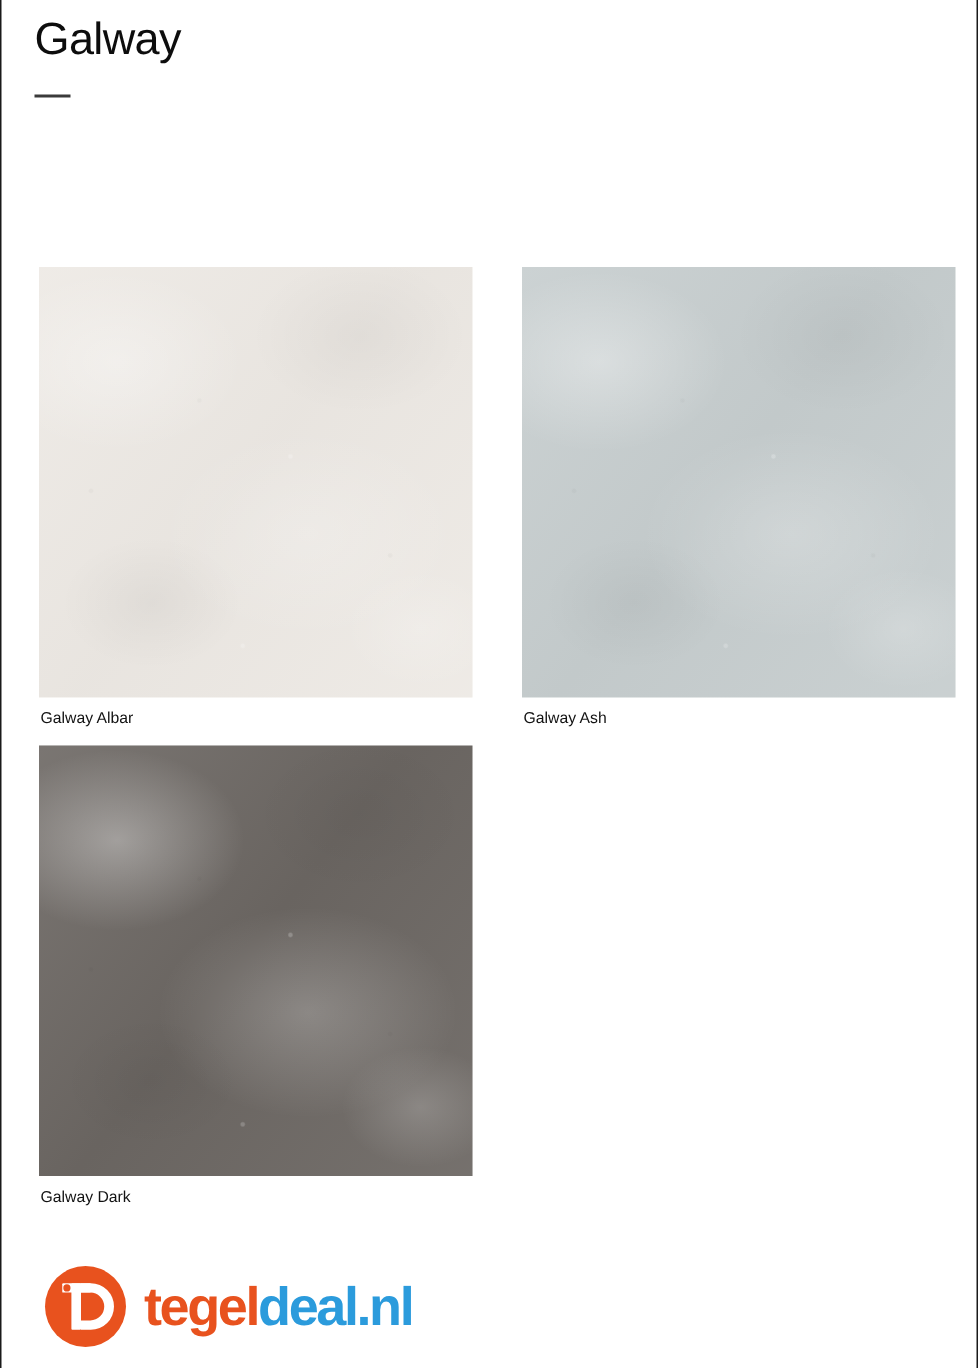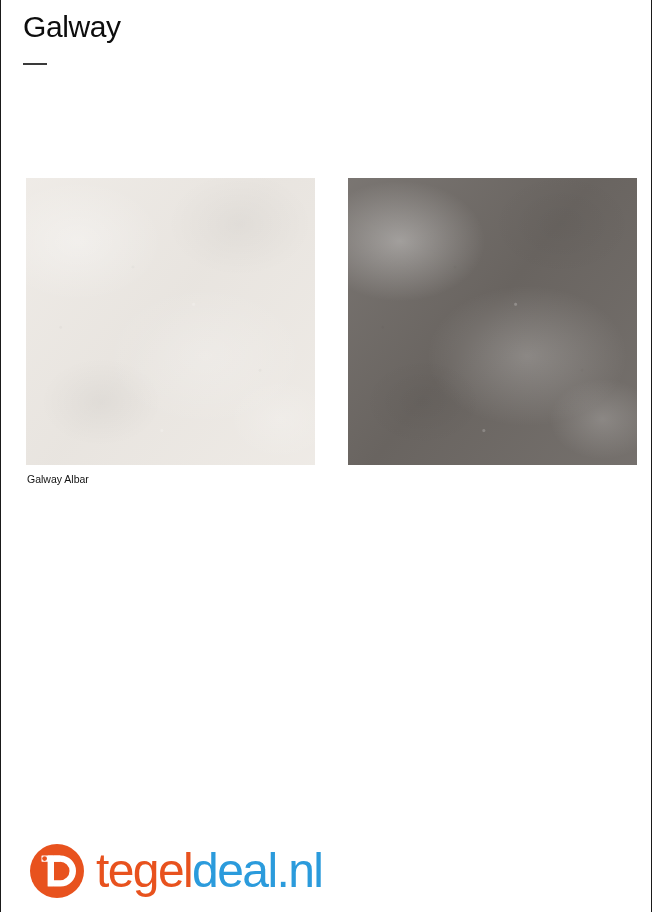--- a/index.html
+++ b/index.html
@@ -119,22 +119,22 @@
     height: 60px;
   }
   .logo-mark {
     width: 56px;
     height: 56px;
     flex: 0 0 56px;
     position: relative;
   }
   .logo-wordmark {
     font-family: "Liberation Sans", sans-serif;
-    font-size: 48px;
-    font-weight: 400;
+    font-size: 36px;
+    font-weight: 700;
     letter-spacing: -1.6px;
     line-height: 48px;
     margin-left: 11px;
     white-space: nowrap;
   }
   .wm-tegel { color: #E8521E; }
   .wm-deal  { color: #2B9BDC; }
 </style>
 </head>
 <body>
@@ -147,23 +147,28 @@
   </div>
 
   <div class="tile-grid">
 
     <div class="tile-cell">
       <div class="tile-swatch" id="sw0" style="background-color: rgb(237, 233, 228);"></div>
       <div class="tile-caption">Galway Albar</div>
     </div>
 
 
+    <div class="tile-cell">
+      <div class="tile-swatch" id="sw2" style="background-color: rgb(198, 205, 206);"></div>
+      <div class="tile-caption">Galway Ash</div>
+    </div>
 
     <div class="tile-cell">
       <div class="tile-swatch" id="sw3" style="background-color: rgb(107, 102, 98);"></div>
+      <div class="tile-caption">Galway Dark</div>
     </div>
 
   </div>
 
   <div class="footer-logo">
     <div class="logo-mark">
       <svg viewBox="0 0 56 56" width="56" height="56" aria-hidden="true">
         <circle cx="28" cy="28" r="27" fill="#E8521E"></circle>
         <rect x="12.5" y="12.5" width="19" height="6.2" rx="0.6" fill="#ffffff"></rect>
         <rect x="18.6" y="12.5" width="6.4" height="31" rx="0.6" fill="#ffffff"></rect>

